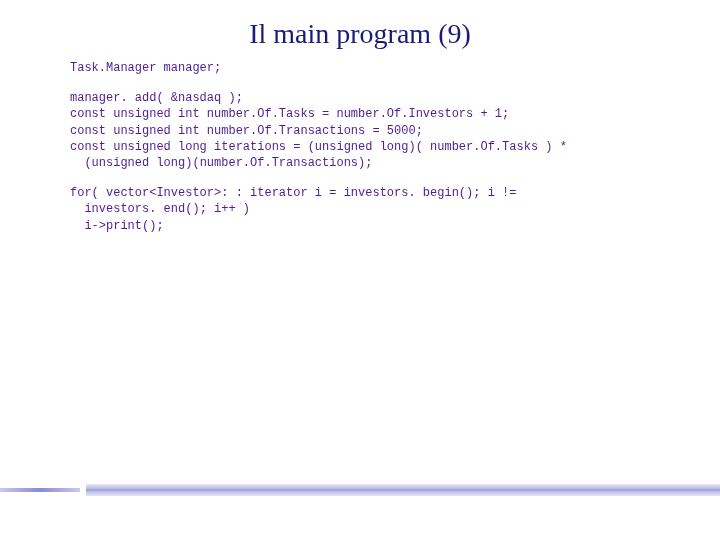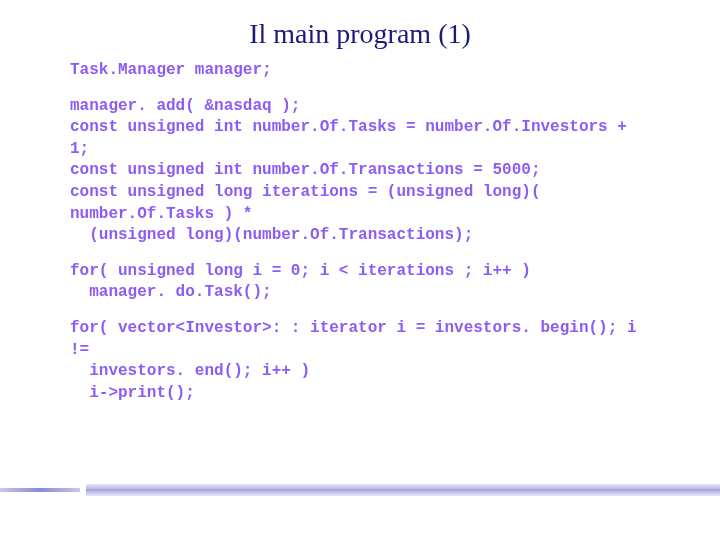--- a/index.html
+++ b/index.html
@@ -24,23 +24,23 @@
     color: #1a1a7a;
     padding-top: 18px;
     padding-bottom: 10px;
     font-weight: normal;
   }
   .content {
     padding: 0 70px 0 70px;
   }
   .codeblock {
     font-family: "Courier New", Courier, monospace;
-    font-size: 16px;
-    font-weight: bold;
-    color: #8b5cf6;
+    font-size: 12px;
+    font-weight: normal;
+    color: #4c1d95;
     white-space: pre-wrap;
     line-height: 1.35;
     margin: 0 0 14px 0;
   }
   .footer-bar {
     position: absolute;
     left: 0;
     bottom: 44px;
     width: 100%;
     display: flex;
@@ -58,31 +58,29 @@
     height: 12px;
     flex: 1 1 auto;
     background: linear-gradient(to bottom, #e6e6f5 0%, #b9b9e6 40%, #9a9ae0 50%, #b9b9e6 60%, #e6e6f5 100%);
   }
 </style>
 </head>
 <body>
 
 <div class="slide">
 
-  <div class="title">Il main program (1)</div>
+  <div class="title">Il main program (9)</div>
 
   <div class="content">
     <pre class="codeblock">Task.Manager manager;</pre>
     <pre class="codeblock">manager. add( &amp;nasdaq );
 const unsigned int number.Of.Tasks = number.Of.Investors + 1;
 const unsigned int number.Of.Transactions = 5000;
 const unsigned long iterations = (unsigned long)( number.Of.Tasks ) *
   (unsigned long)(number.Of.Transactions);</pre>
-    <pre class="codeblock">for( unsigned long i = 0; i &lt; iterations ; i++ )
-  manager. do.Task();</pre>
     <pre class="codeblock">for( vector&lt;Investor&gt;: : iterator i = investors. begin(); i !=
   investors. end(); i++ )
   i-&gt;print();</pre>
   </div>
 
   <div class="footer-bar">
     <div class="bar-thin"></div>
     <div class="bar-gap"></div>
     <div class="bar-main"></div>
   </div>

